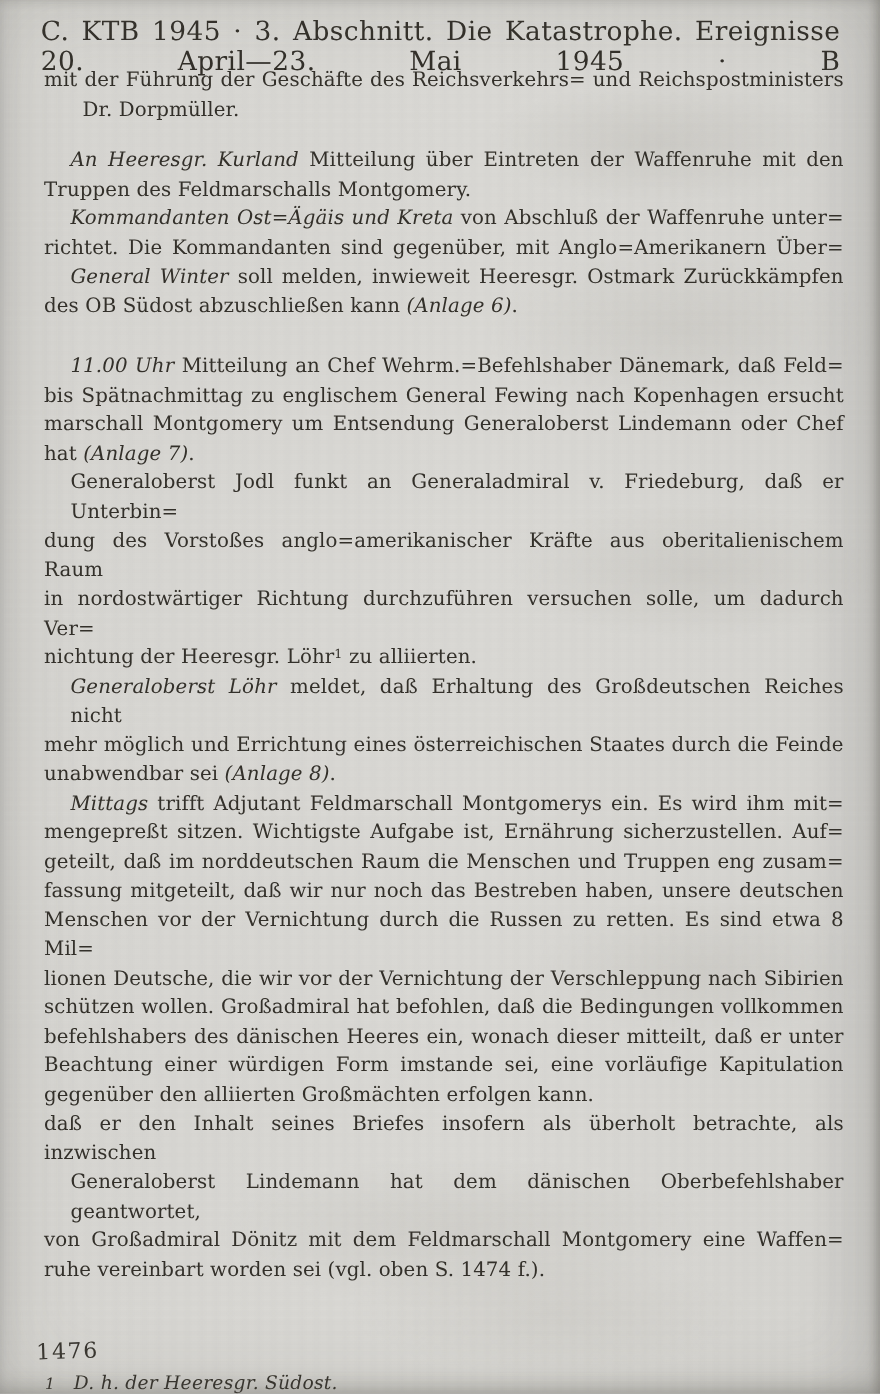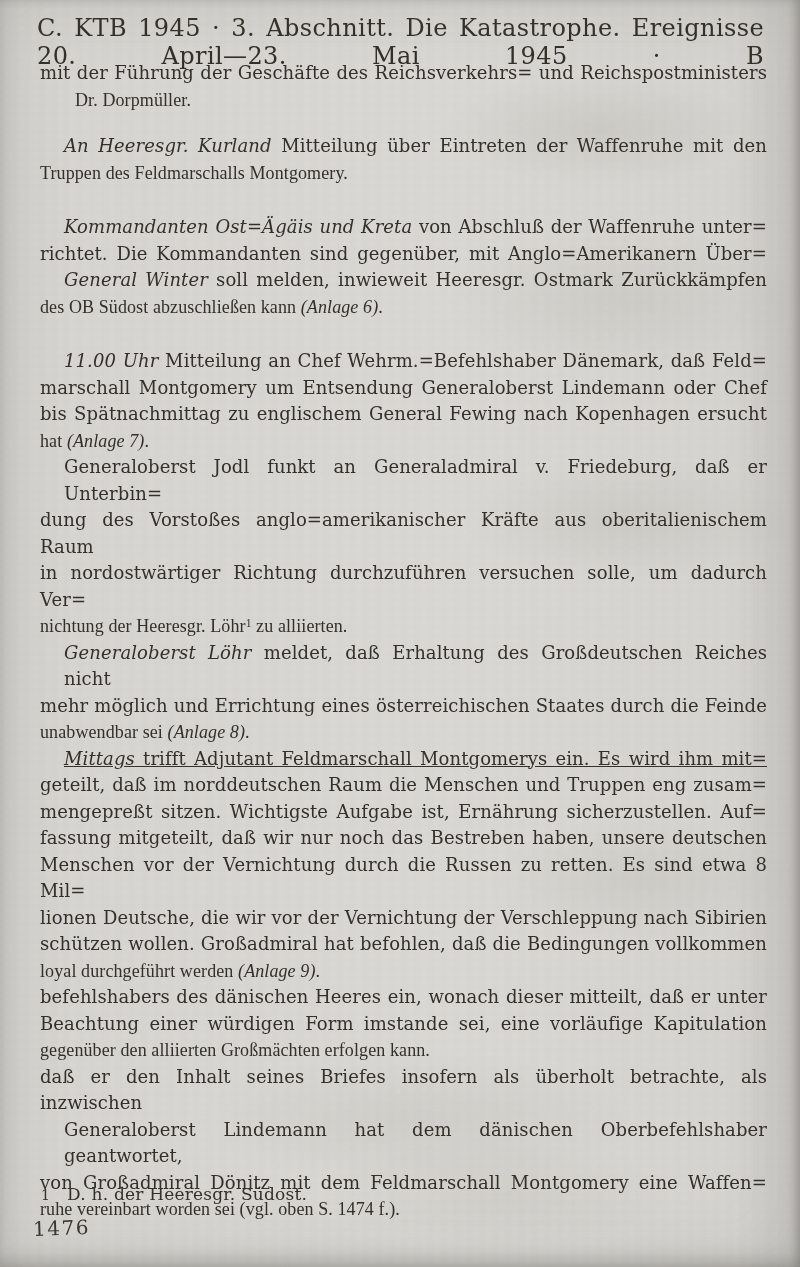--- a/index.html
+++ b/index.html
@@ -35,25 +35,25 @@
     font-size:24px; letter-spacing:.4px;
     text-align:justify; text-align-last:justify;
     white-space:normal;
   }
   .body {
     position:absolute; top:60px; left:40px; width:727px;
     font-size:18px; line-height:26.5px; letter-spacing:.1px;
   }
   .p { margin:0; }
   .ln { text-align:justify; text-align-last:justify; }
-  .ln.last { text-align-last:left;font-family:Liberation Serif, serif; }
+  .ln.last { text-align-last:left; }
   .i { font-style:italic; }
   .sup { font-size:11.5px; vertical-align:5px; line-height:0; }
   .footnote {
-    position:absolute; left:41px; top:1184px; font-size:17px; letter-spacing:.2px;
+    position:absolute; left:41px; top:1248px; font-size:17px; letter-spacing:.2px;font-style:italic;
   }
   .footnote .marker { font-size:14px; margin-right:17px; }
   .pageno {
     position:absolute; left:33px; top:1216px; font-size:20px;
     letter-spacing:1.5px; transform:rotate(-2deg); color:#3a3731;
   }
 </style>
 </head>
 <body>
 
@@ -65,53 +65,52 @@
   <div class="body" id="body-text">
       <div class="p" style="margin-bottom: 20px;">
         <div class="ln"><span>mit der Führung der Geschäfte des Reichsverkehrs= und Reichspostministers</span></div>
         <div class="ln last" style="padding-left: 35px;"><span>Dr. Dorpmüller.</span></div>
       </div>
       <div class="p">
         <div class="ln" style="padding-left: 24px;"><span class="i">An Heeresgr. Kurland</span><span> Mitteilung über Eintreten der Waffenruhe mit den</span></div>
         <div class="ln last"><span>Truppen des Feldmarschalls Montgomery.</span></div>
       </div>
       <div class="p">
-        <div class="ln" style="padding-left: 24px; margin-top: 28px;"><span class="i">Kommandanten Ost=Ägäis und Kreta</span><span> von Abschluß der Waffenruhe unter=</span></div>
+        <div class="ln" style="padding-left: 24px;"><span class="i">Kommandanten Ost=Ägäis und Kreta</span><span> von Abschluß der Waffenruhe unter=</span></div>
         <div class="ln"><span>richtet. Die Kommandanten sind gegenüber, mit Anglo=Amerikanern Über=</span></div>
       </div>
       <div class="p">
         <div class="ln" style="padding-left: 24px;"><span class="i">General Winter</span><span> soll melden, inwieweit Heeresgr. Ostmark Zurückkämpfen</span></div>
         <div class="ln last"><span>des OB Südost abzuschließen kann </span><span class="i">(Anlage 6)</span><span>.</span></div>
       </div>
       <div class="p">
         <div class="ln" style="padding-left: 24px; margin-top: 28px;"><span class="i">11.00 Uhr</span><span> Mitteilung an Chef Wehrm.=Befehlshaber Dänemark, daß Feld=</span></div>
+        <div class="ln"><span>bis Spätnachmittag zu englischem General Fewing nach Kopenhagen ersucht</span></div>
         <div class="ln"><span>marschall Montgomery um Entsendung Generaloberst Lindemann oder Chef</span></div>
-        <div class="ln"><span>bis Spätnachmittag zu englischem General Fewing nach Kopenhagen ersucht</span></div>
         <div class="ln last"><span>hat </span><span class="i">(Anlage 7)</span><span>.</span></div>
       </div>
       <div class="p">
         <div class="ln" style="padding-left: 24px;"><span>Generaloberst Jodl funkt an Generaladmiral v. Friedeburg, daß er Unterbin=</span></div>
         <div class="ln"><span>dung des Vorstoßes anglo=amerikanischer Kräfte aus oberitalienischem Raum</span></div>
         <div class="ln"><span>in nordostwärtiger Richtung durchzuführen versuchen solle, um dadurch Ver=</span></div>
         <div class="ln last"><span>nichtung der Heeresgr. Löhr</span><span class="sup">1</span><span> zu alliierten.</span></div>
       </div>
       <div class="p">
         <div class="ln" style="padding-left: 24px;"><span class="i">Generaloberst Löhr</span><span> meldet, daß Erhaltung des Großdeutschen Reiches nicht</span></div>
         <div class="ln"><span>mehr möglich und Errichtung eines österreichischen Staates durch die Feinde</span></div>
         <div class="ln last"><span>unabwendbar sei </span><span class="i">(Anlage 8)</span><span>.</span></div>
       </div>
       <div class="p">
-        <div class="ln" style="padding-left: 24px; text-decoration: underline;"><span class="i">Mittags</span><span> trifft Adjutant Feldmarschall Montgomerys ein. Es wird ihm mit=</span></div>
+        <div class="ln" style="padding-left: 24px;"><span class="i">Mittags</span><span> trifft Adjutant Feldmarschall Montgomerys ein. Es wird ihm mit=</span></div>
+        <div class="ln"><span>mengepreßt sitzen. Wichtigste Aufgabe ist, Ernährung sicherzustellen. Auf=</span></div>
         <div class="ln"><span>geteilt, daß im norddeutschen Raum die Menschen und Truppen eng zusam=</span></div>
-        <div class="ln"><span>mengepreßt sitzen. Wichtigste Aufgabe ist, Ernährung sicherzustellen. Auf=</span></div>
         <div class="ln"><span>fassung mitgeteilt, daß wir nur noch das Bestreben haben, unsere deutschen</span></div>
         <div class="ln"><span>Menschen vor der Vernichtung durch die Russen zu retten. Es sind etwa 8 Mil=</span></div>
         <div class="ln"><span>lionen Deutsche, die wir vor der Vernichtung der Verschleppung nach Sibirien</span></div>
         <div class="ln"><span>schützen wollen. Großadmiral hat befohlen, daß die Bedingungen vollkommen</span></div>
-        <div class="ln last"><span>loyal durchgeführt werden </span><span class="i">(Anlage 9)</span><span>.</span></div>
       </div>
       <div class="p">
         <div class="ln"><span>befehlshabers des dänischen Heeres ein, wonach dieser mitteilt, daß er unter</span></div>
         <div class="ln"><span>Beachtung einer würdigen Form imstande sei, eine vorläufige Kapitulation</span></div>
         <div class="ln last"><span>gegenüber den alliierten Großmächten erfolgen kann.</span></div>
       </div>
       <div class="p">
         <div class="ln"><span>daß er den Inhalt seines Briefes insofern als überholt betrachte, als inzwischen</span></div>
         <div class="ln" style="padding-left: 24px;"><span>Generaloberst Lindemann hat dem dänischen Oberbefehlshaber geantwortet,</span></div>
         <div class="ln"><span>von Großadmiral Dönitz mit dem Feldmarschall Montgomery eine Waffen=</span></div>

